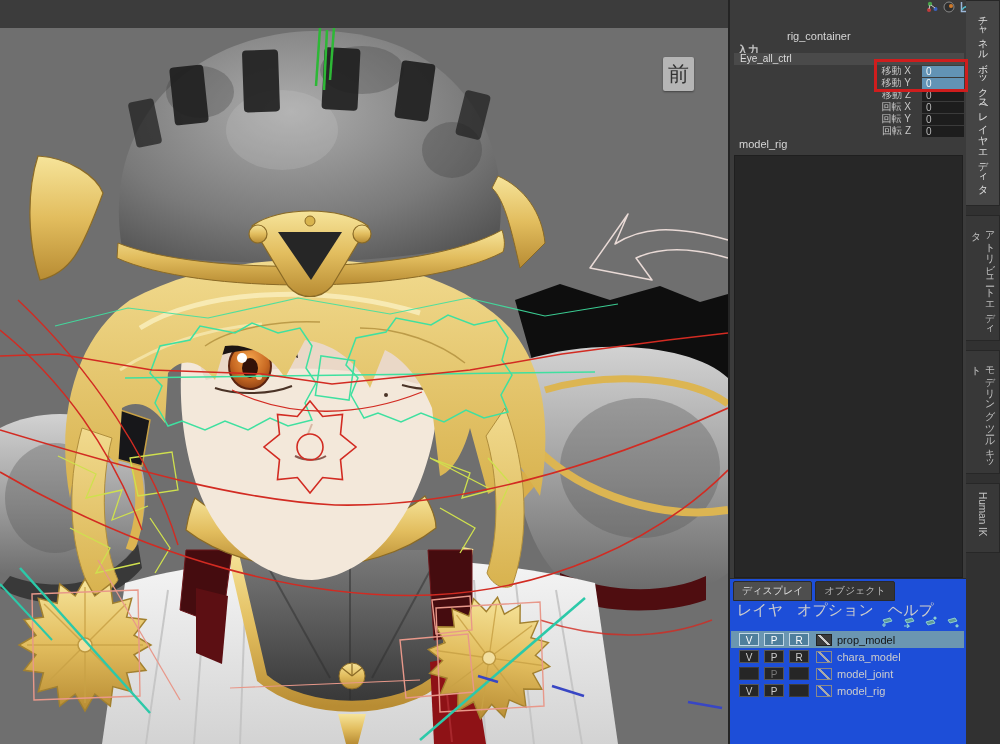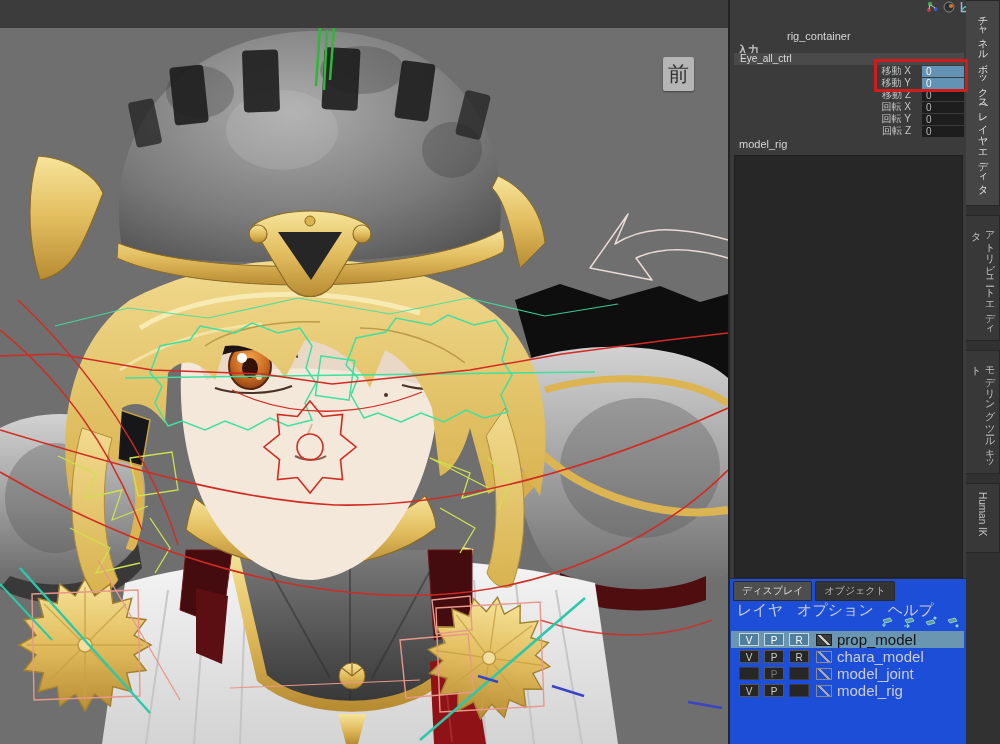--- a/index.html
+++ b/index.html
@@ -49,21 +49,21 @@
   .layer-row{display:flex;align-items:center;height:17px;padding-left:8px;box-sizing:border-box;}
   .layer-row.sel{background:#6b96b1;}
   .layer-toggle{width:20px;height:13px;margin-right:5px;background:#262626;border:1px solid #555;
     color:#cccccc;font-size:10px;line-height:13px;text-align:center;box-sizing:border-box;}
   .layer-row.sel .layer-toggle{background:#4f7f9c;border-color:#c3d9e6;color:#ffffff;}
   .layer-toggle.empty{border-color:#3d3d3d;}
   .layer-toggle.dim{color:#777;}
   .layer-swatch{width:16px;height:12px;margin-left:2px;margin-right:5px;border:1px solid #8a8a8a;box-sizing:border-box;
     background:linear-gradient(45deg,transparent 44%,#aaaaaa 44%,#aaaaaa 56%,transparent 56%);}
   .layer-row.sel .layer-swatch{background:#3b3b3b linear-gradient(45deg,transparent 44%,#cccccc 44%,#cccccc 56%,transparent 56%);border-color:#222;}
-  .layer-name{font-size:15px;color:#cccccc;}
+  .layer-name{font-size:11px;color:#cccccc;}
   .layer-row.sel .layer-name{color:#141414;}
 
   
   .side-tabs{position:absolute;left:966px;top:0;width:34px;height:744px;background:#313131;display:flex;flex-direction:column;}
   .side-tab{writing-mode:vertical-rl;text-orientation:mixed;font-size:10px;color:#c2c2c2;
     background:#383838;border:1px solid #272727;border-left:none;box-sizing:border-box;
     padding-top:8px;display:flex;align-items:center;margin-bottom:9px;}
   .side-tab.active{background:#454545;color:#e0e0e0;}
   .side-tab:nth-child(1){height:206px;margin-top:0;}
   .side-tab:nth-child(2){height:126px;}

